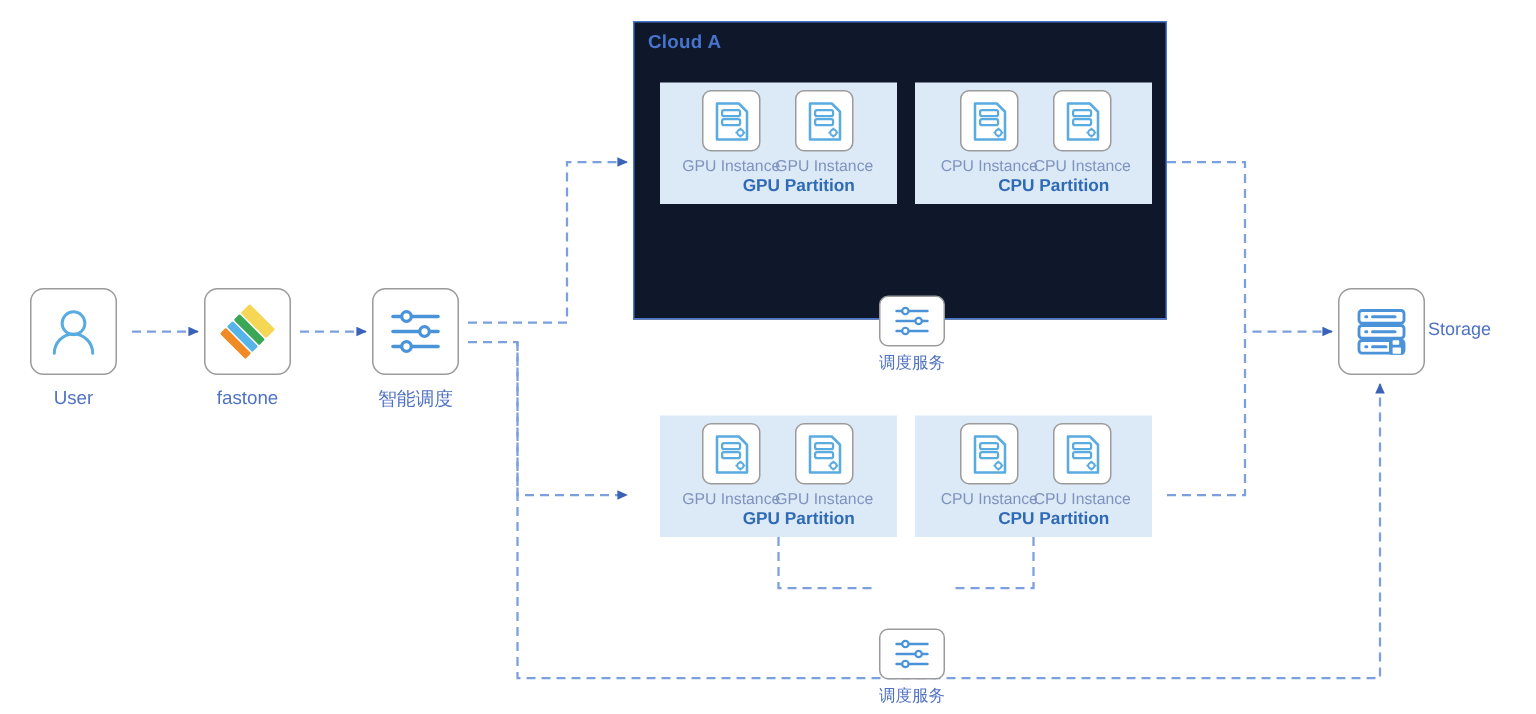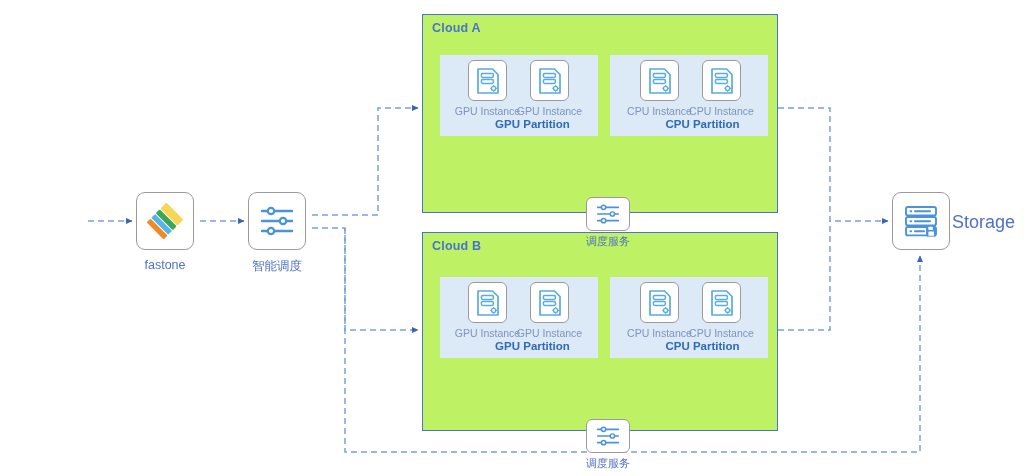--- a/index.html
+++ b/index.html
@@ -21,21 +21,21 @@
     display:flex;align-items:center;justify-content:center;
   }
   .chip svg{display:block;}
   .node .caption{
     position:absolute;left:50%;transform:translateX(-50%);
     top:66px;white-space:nowrap;color:#4f72c4;font-size:12.5px;
   }
 
   
   .cloud{
-    position:absolute;border:1.6px solid #4774cd;background:#bef264;
+    position:absolute;border:1.6px solid #4774cd;background:#0f172a;
     box-sizing:border-box;z-index:2;padding-left:24px;
   }
   .cloud-title{
     position:absolute;left:9px;top:6px;color:#4774cd;
     font-size:12.5px;font-weight:bold;letter-spacing:.2px;
   }
 
   
   .partition{
     position:absolute;background:#dce9f7;box-sizing:border-box;z-index:2;
@@ -62,21 +62,21 @@
     background:#ffffff;box-sizing:border-box;
     display:flex;align-items:center;justify-content:center;
   }
   .svc .slabel{
     position:absolute;left:50%;transform:translateX(-50%);top:37px;
     white-space:nowrap;color:#4f72c4;font-size:11px;
   }
 
   
   #storage-label{
-    position:absolute;left:952px;top:212px;color:#4f72c4;font-size:18px;
+    position:absolute;left:952px;top:212px;color:#4f72c4;font-size:12px;
     white-space:nowrap;z-index:3;
   }
 </style>
 </head>
 <body>
 
 <div id="stage">
 
   <svg id="wires" viewBox="0 0 1024 476" width="1024" height="476">
     <defs>
@@ -101,20 +101,29 @@
       <path d="M345,228 L345,452 L920,452 L920,256" marker-end="url(#ah)"></path>
 
       <path d="M519,136 L519,170 L583,170"></path>
       <path d="M689,136 L689,170 L633,170"></path>
 
       <path d="M519,358 L519,392 L583,392"></path>
       <path d="M689,358 L689,392 L633,392"></path>
     </g>
   </svg>
 
+  <div class="node" id="node-user" style="left:20px;top:192px;">
+    <div class="chip">
+      <svg width="36" height="36" viewBox="0 0 36 36">
+        <circle cx="18" cy="12.5" r="7.6" fill="none" stroke="#5aabe0" stroke-width="2"></circle>
+        <path d="M5.2,32.5 A12.8,12.8 0 0 1 30.8,32.5" fill="none" stroke="#5aabe0" stroke-width="2" stroke-linecap="round"></path>
+      </svg>
+    </div>
+    <div class="caption">User</div>
+  </div>
 
   <div class="node" id="node-fastone" style="left:136px;top:192px;">
     <div class="chip">
       <svg width="40" height="40" viewBox="0 0 40 40">
         <g transform="rotate(-45 20 20)">
           <rect x="6" y="8" width="5.5" height="24" rx="1" fill="#f08a24"></rect>
           <rect x="12.5" y="8" width="5.5" height="24" rx="1" fill="#55b4e8"></rect>
           <rect x="19" y="8" width="5.5" height="24" rx="1" fill="#3aa757"></rect>
           <rect x="25.5" y="8" width="8.5" height="24" rx="1" fill="#f6d655"></rect>
         </g>
@@ -260,23 +269,20 @@
         <g fill="#ffffff" stroke="#4a93d9" stroke-width="2">
           <circle cx="13" cy="7" r="2.9"></circle>
           <circle cx="25" cy="16" r="2.9"></circle>
           <circle cx="13" cy="25" r="2.9"></circle>
         </g>
       </svg>
     </div>
     <div class="slabel">调度服务</div>
   </div>
 
-  <div class="cloud" id="cloud-b" style="left:422px;top:232px;width:356px;height:199px;">
-    <div class="cloud-title">Cloud B</div>
-  </div>
 
   <div class="partition" style="left:440px;top:277px;width:158px;height:81px;">
     <div class="part-label" style="top:63px;">GPU Partition</div>
   </div>
   <div class="inst" style="left:468px;top:282px;">
     <div class="ibox">
       <svg width="26" height="28" viewBox="0 0 26 28">
         <path d="M3,2 h14.5 l5.5,5.5 V26 H3 Z" fill="none" stroke="#5aabe0" stroke-width="1.7" stroke-linejoin="round"></path>
         <rect x="6.4" y="6.4" width="12" height="4" rx="1.3" fill="none" stroke="#5aabe0" stroke-width="1.5"></rect>
         <rect x="6.4" y="12.4" width="12" height="4" rx="1.3" fill="none" stroke="#5aabe0" stroke-width="1.5"></rect>

